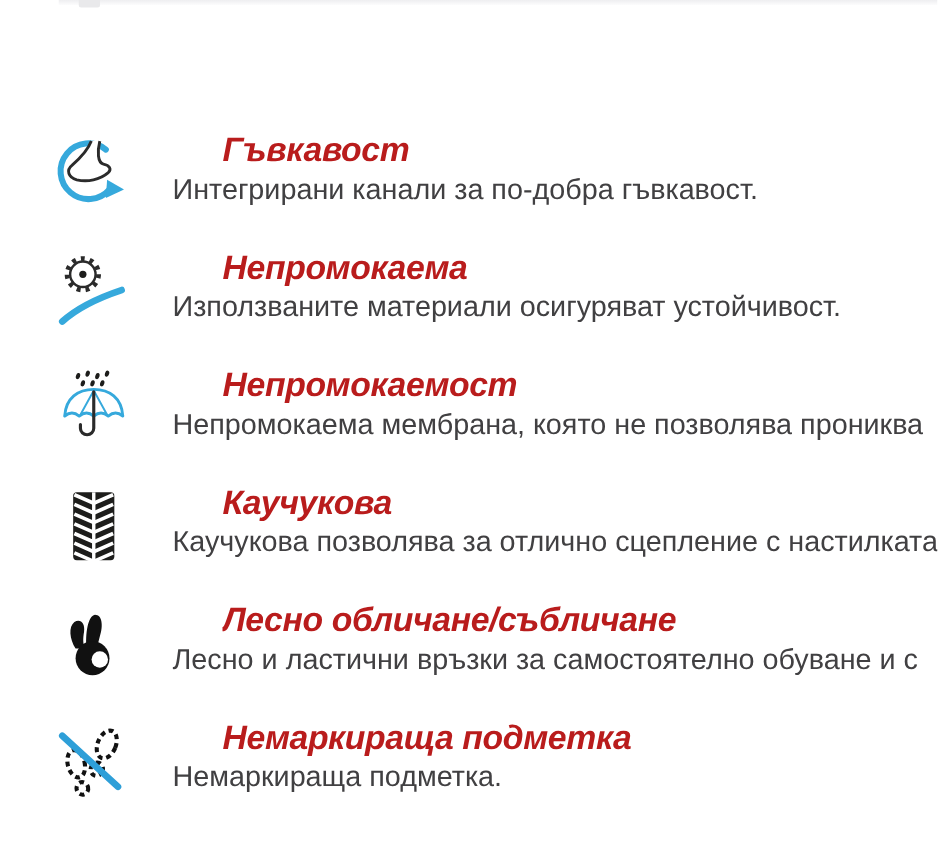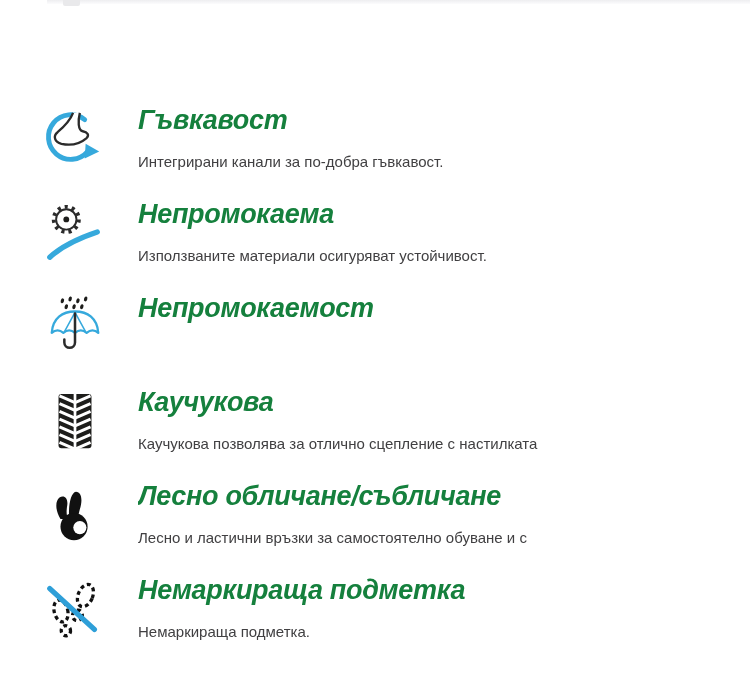--- a/index.html
+++ b/index.html
@@ -11,24 +11,24 @@
     background:linear-gradient(to bottom,#eeeef0,#fcfcfd);}
   .top-shadow-notch{position:absolute;top:0;left:63px;width:17px;height:6px;
     background:#e9e9eb;border-radius:0 0 2px 2px;}
   .features{position:absolute;top:102px;left:0;right:0;}
   .feature-row{display:flex;align-items:flex-start;height:94px;}
   .icon-cell{flex:0 0 64px;margin-left:44px;margin-right:30px;padding-top:6px;}
   .icon-cell svg{display:block;}
   .text-cell{flex:1 1 auto;min-width:0;padding-top:2px;}
   .feature-title{
     font-size:27px;font-style:italic;font-weight:bold;letter-spacing:-0.3px;
-    color:#15803d;line-height:1.2;white-space:nowrap;overflow:hidden;
+    color:#b91c1c;line-height:1.2;white-space:nowrap;overflow:hidden;margin-left:40px;
   }
   .feature-desc{
-    font-size:15px;color:#414042;line-height:1.25;margin-top:17px;
+    font-size:23px;color:#414042;line-height:1.25;margin-top:1px;
     white-space:nowrap;overflow:hidden;
   }
 </style>
 </head>
 <body>
 
 <div class="top-shadow"></div>
 <div class="top-shadow-notch"></div>
 
 <div class="features">
@@ -75,20 +75,21 @@
           <ellipse cx="39" cy="11" rx="1.7" ry="2.6" transform="rotate(18 39 11)"></ellipse>
         </g>
         <path d="M8 38 C 9 23 19 16 32 16 C 45 16 55 23 56 38
                  Q 50 33 44 38 Q 38 33 32 38 Q 26 33 20 38 Q 14 33 8 38 Z" fill="#ffffff" stroke="#36a9dc" stroke-width="2.4" stroke-linejoin="round"></path>
         <path d="M32 17 L 21 37 M32 17 L 43 37" fill="none" stroke="#36a9dc" stroke-width="1.6"></path>
         <path d="M32 18 L 32 48 A 5.5 5.5 0 0 1 21 48 L 21 45" fill="none" stroke="#2b2b2b" stroke-width="2.6" stroke-linecap="round"></path>
       </svg>
     </span>
     <div class="text-cell">
       <div class="feature-title">Непромокаемост</div>
+      <div class="feature-desc">Непромокаема мембрана, която не позволява прониква</div>
     </div>
   </div>
 
   <div class="feature-row">
     <span class="icon-cell">
       <svg width="62" height="62" viewBox="0 0 64 64">
         <rect x="15" y="4" width="34" height="56" rx="3" fill="#1d1d1b"></rect>
         <g stroke="#ffffff" stroke-width="3" fill="none">
           <path d="M16 6 L 32 13 L 48 6"></path>
           <path d="M16 14 L 32 21 L 48 14"></path>

